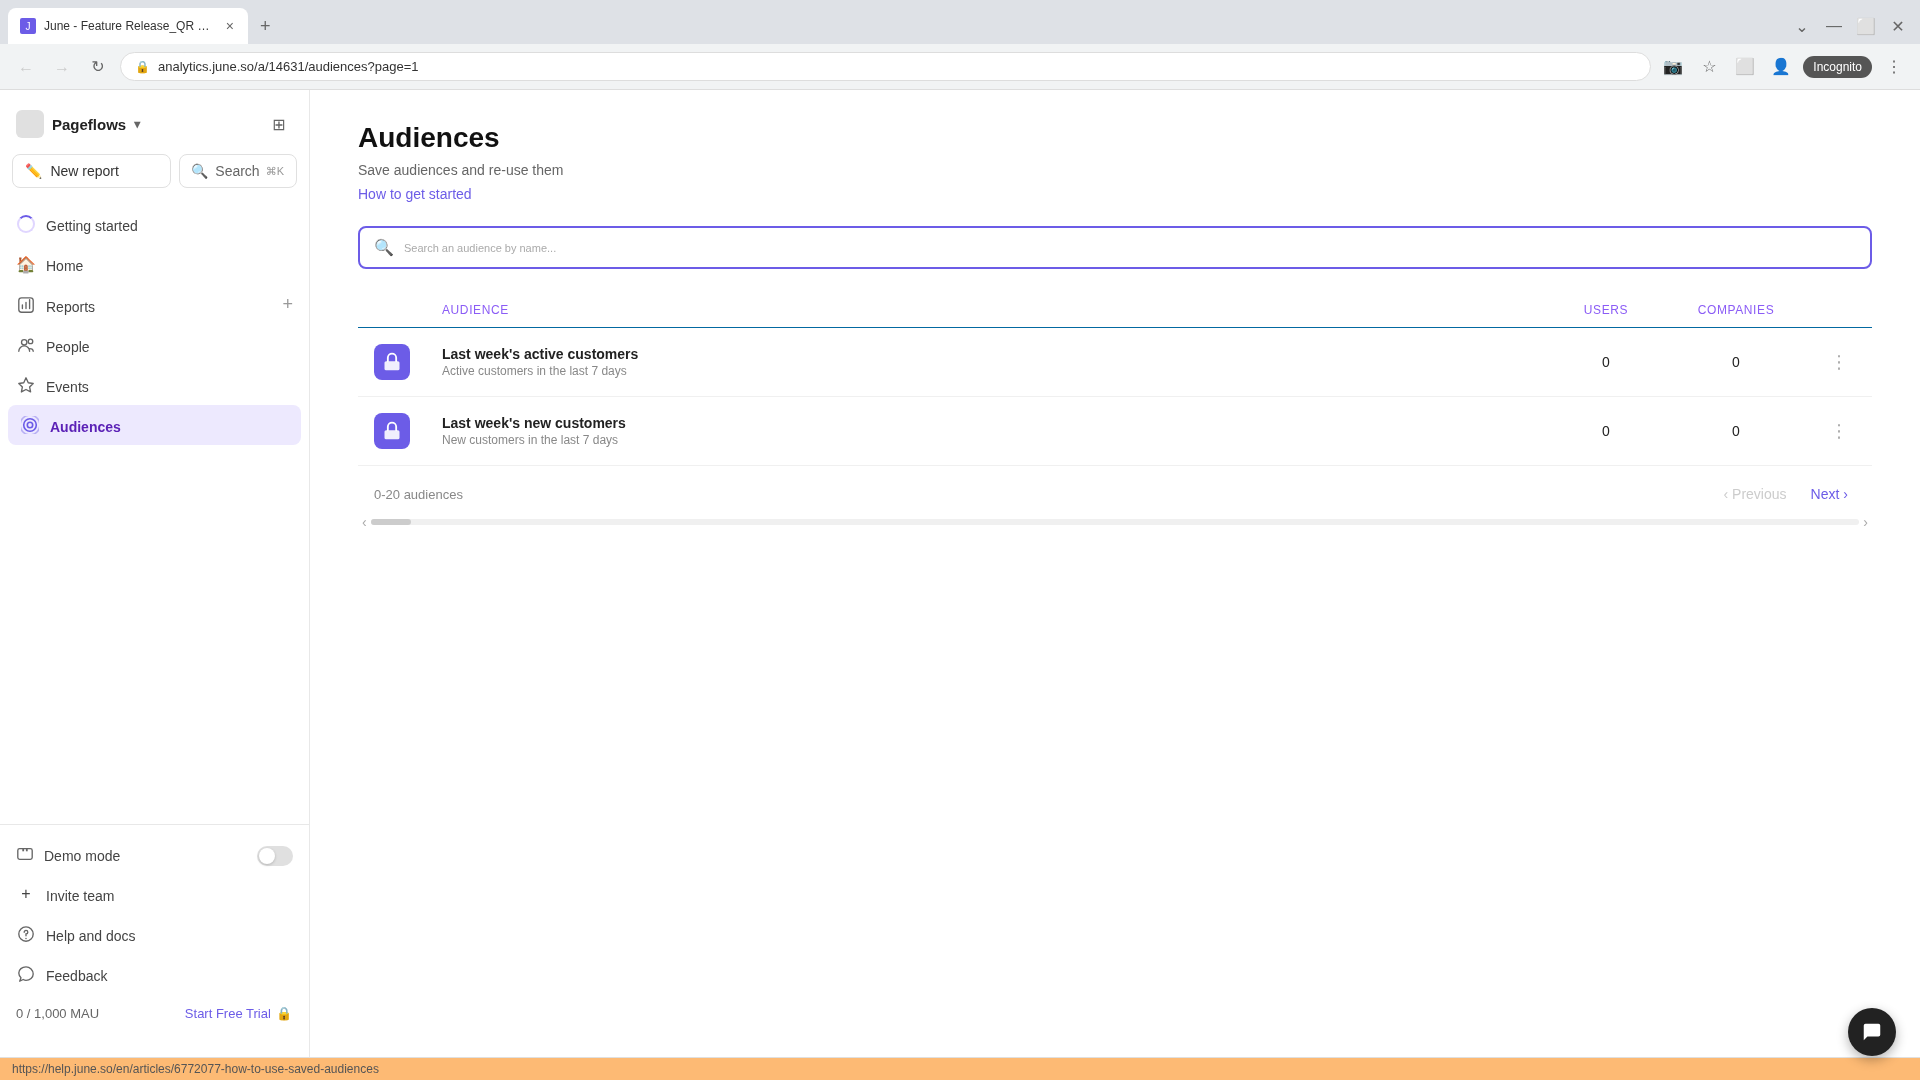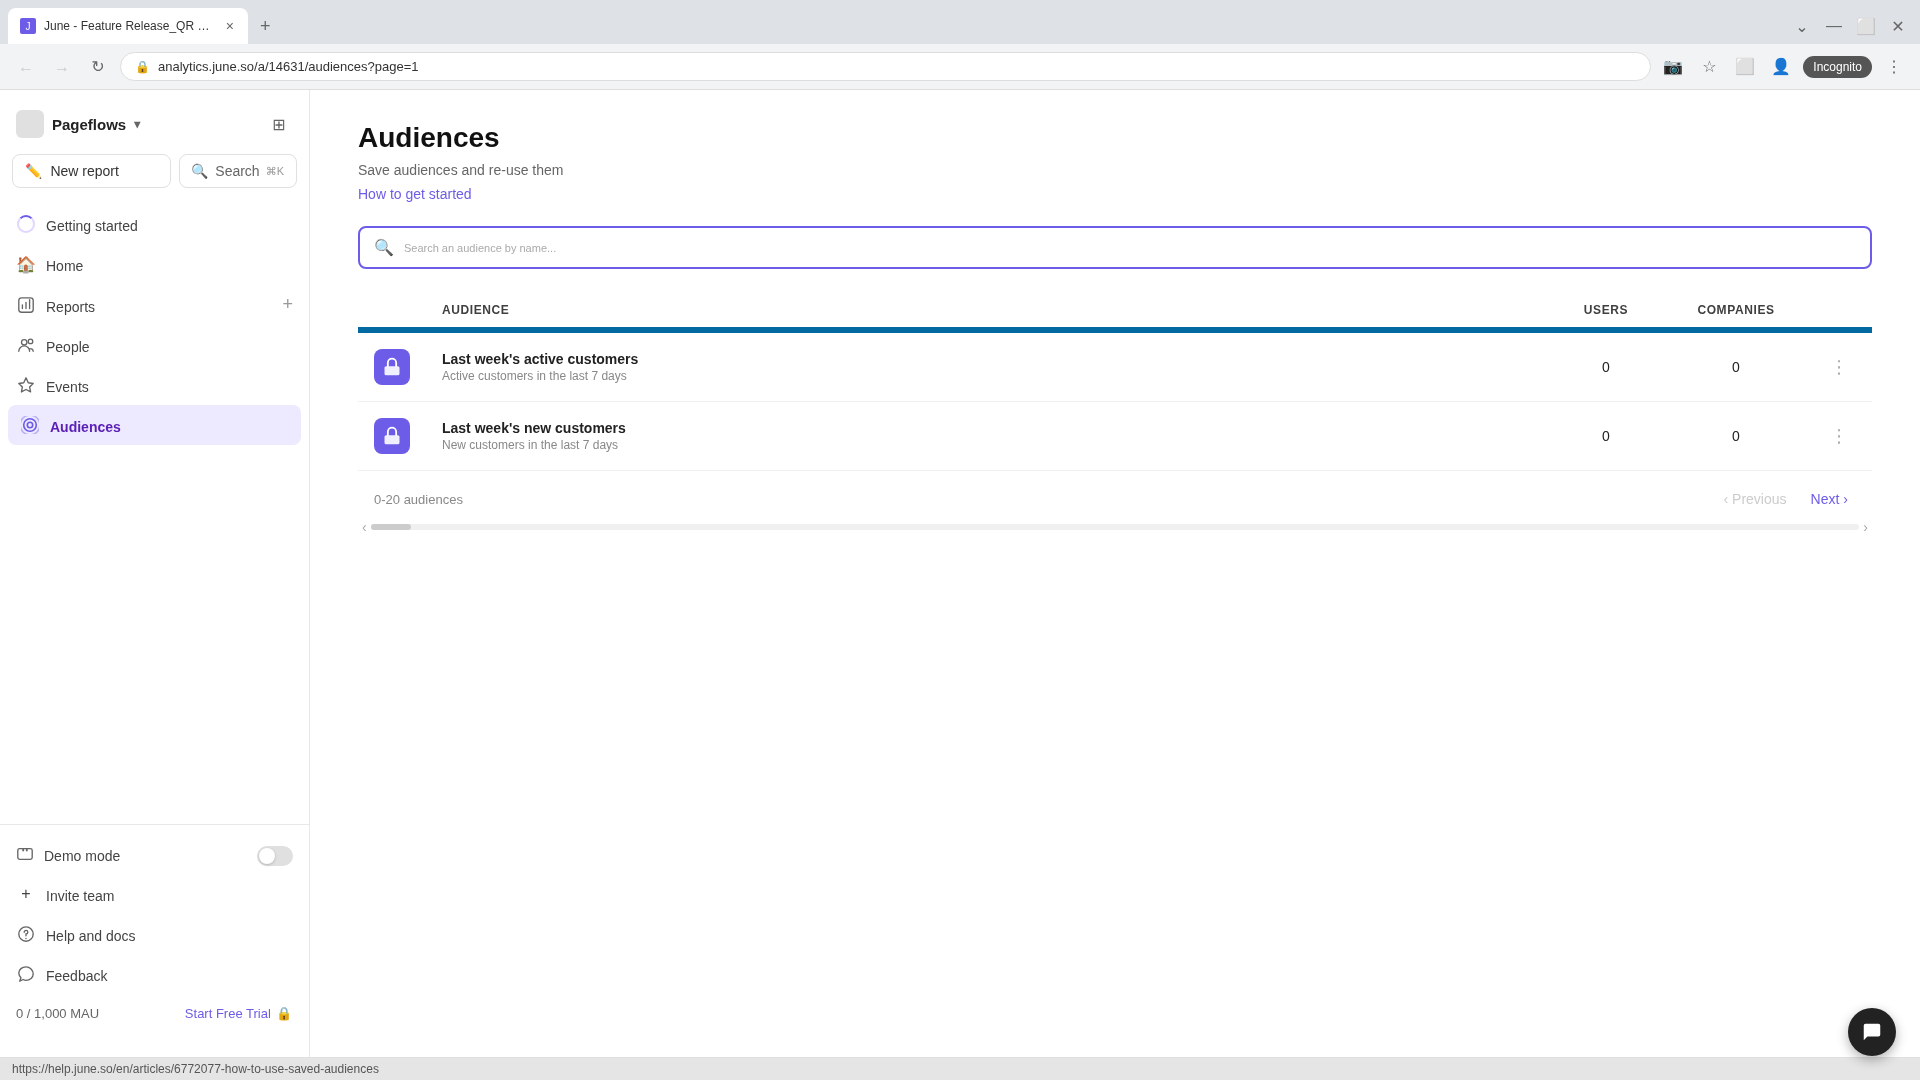--- a/index.html
+++ b/index.html
@@ -63,21 +63,21 @@
     .page-title { font-size: 28px; font-weight: 700; color: #111; margin-bottom: 8px; }
     .page-subtitle { font-size: 14px; color: #666; margin-bottom: 8px; }
     .help-link { color: #6c5ce7; font-size: 14px; text-decoration: none; display: inline-block; margin-bottom: 24px; }
 
     .search-bar { width: 100%; border: 2px solid #6c5ce7; border-radius: 8px; padding: 10px 14px; font-size: 14px; display: flex; align-items: center; gap: 10px; margin-bottom: 24px; background: #fff; }
     .search-bar input { flex: 1; border: none; outline: none; font-size: 11px; color: #333; }
     .search-bar input::placeholder { color: #aaa; }
     .search-icon { color: #aaa; font-size: 16px; }
 
     .table { width: 100%; border-collapse: collapse; }
-    .table th { text-align: left; padding: 10px 16px; font-size: 12px; font-weight: 700; color: #404040; text-transform: uppercase; letter-spacing: 0.05em; border-bottom: 6px solid #0369a1; }
+    .table th { text-align: left; padding: 10px 16px; font-size: 12px; font-weight: 400; color: #8b5cf6; text-transform: uppercase; letter-spacing: 0.05em; border-bottom: 1px solid #0369a1; }
     .table th.right { text-align: center; }
     .table tr.data-row { border-bottom: 1px solid #f0f0f0; }
     .table td { padding: 16px 16px; vertical-align: middle; }
     .table td.center { text-align: center; }
 
     .audience-icon { width: 36px; height: 36px; background: #6c5ce7; border-radius: 8px; display: flex; align-items: center; justify-content: center; color: #fff; font-size: 16px; }
     .audience-name { font-size: 14px; font-weight: 700; color: #222; margin-bottom: 2px; }
     .audience-desc { font-size: 12px; color: #888; }
     .count-val { font-size: 14px; color: #222; text-align: center; }
     .row-menu { color: #aaa; font-size: 18px; cursor: pointer; padding: 4px 8px; border-radius: 4px; }
@@ -90,21 +90,21 @@
     .page-btn.next { color: #6c5ce7; }
 
     .scroll-bar-area { display: flex; align-items: center; margin-top: 8px; }
     .h-scroll { flex: 1; height: 6px; background: #f0f0f0; border-radius: 3px; }
     .h-scroll-thumb { width: 40px; height: 6px; background: #ccc; border-radius: 3px; }
 
     
     .chat-fab { position: fixed; bottom: 24px; right: 24px; width: 48px; height: 48px; background: #222; border-radius: 50%; display: flex; align-items: center; justify-content: center; cursor: pointer; box-shadow: 0 4px 12px rgba(0,0,0,0.3); color: #fff; font-size: 22px; }
 
     
-    .status-bar { background: #e5e5e5; padding: 4px 12px; font-size: 12px; color: #555; border-top: 1px solid #e0e0e0; flex-shrink: 0; }
+    .status-bar { background: #fdba74; padding: 4px 12px; font-size: 12px; color: #555; border-top: 1px solid #e0e0e0; flex-shrink: 0; }
 
     .getting-started-icon { width: 20px; height: 20px; display: flex; align-items: center; justify-content: center; }
     .spinner { width: 18px; height: 18px; border: 2px solid #e0d6ff; border-top: 2px solid #6c5ce7; border-radius: 50%; }
   </style>
 </head>
 <body>
 
 <div class="browser-chrome">
   <div class="tab-bar">
     <div class="tab active">

